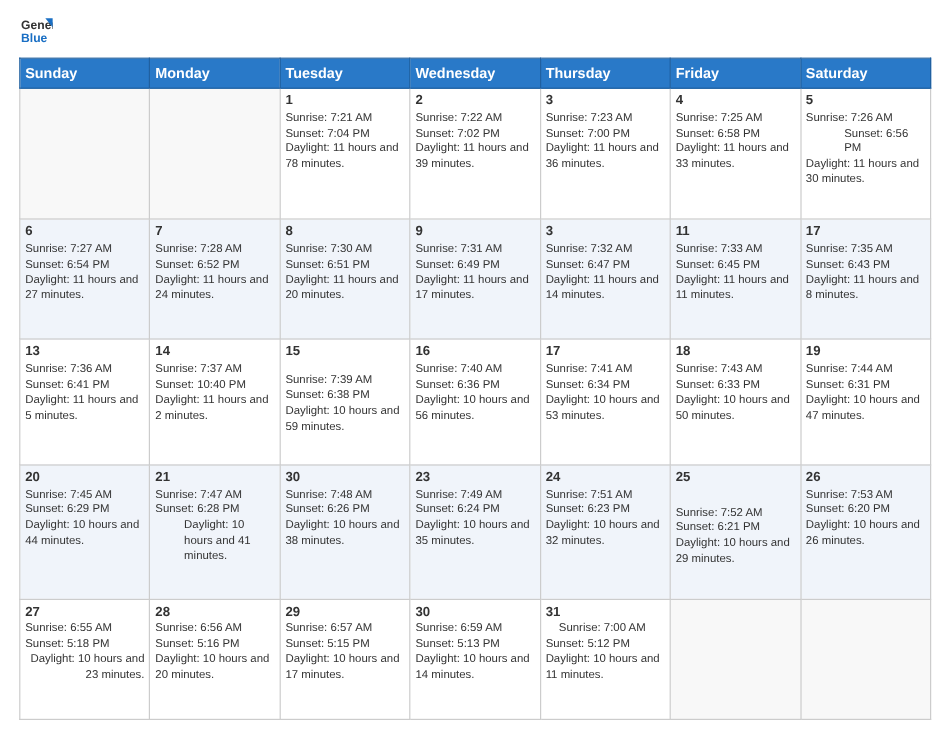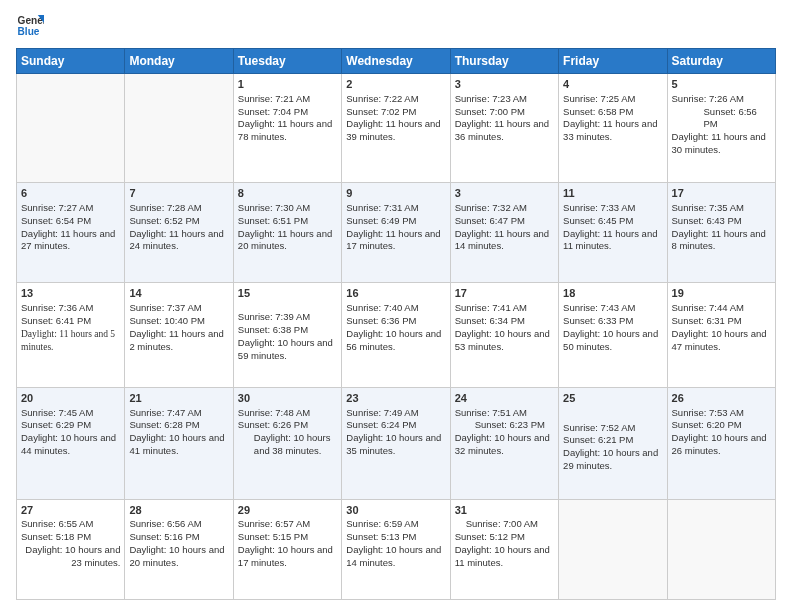--- a/index.html
+++ b/index.html
@@ -197,21 +197,21 @@
             <span style="display: block;">Sunrise: 7:35 AM</span>
             <span style="display: block;">Sunset: 6:43 PM</span>
             <span style="display: block;">Daylight: 11 hours and 8 minutes.</span>
           </td>
         </tr>
         <tr>
           <td>
             <span class="day-num">13</span>
             <span style="display: block;">Sunrise: 7:36 AM</span>
             <span style="display: block;">Sunset: 6:41 PM</span>
-            <span style="display: block; font-family: Liberation Serif, serif;">Daylight: 11 hours and 5 minutes.</span>
+            <span style="display: block;">Daylight: 11 hours and 5 minutes.</span>
           </td>
           <td>
             <span class="day-num">14</span>
             <span style="display: block;">Sunrise: 7:37 AM</span>
             <span style="display: block;">Sunset: 10:40 PM</span>
             <span style="display: block;">Daylight: 11 hours and 2 minutes.</span>
           </td>
           <td>
             <span class="day-num">15</span>
             <span style="display: block; margin-top: 10px;">Sunrise: 7:39 AM</span>
@@ -247,38 +247,38 @@
           <td>
             <span class="day-num">20</span>
             <span style="display: block;">Sunrise: 7:45 AM</span>
             <span style="display: block;">Sunset: 6:29 PM</span>
             <span style="display: block;">Daylight: 10 hours and 44 minutes.</span>
           </td>
           <td>
             <span class="day-num">21</span>
             <span style="display: block;">Sunrise: 7:47 AM</span>
             <span style="display: block;">Sunset: 6:28 PM</span>
-            <span style="display: block;">Daylight: 10 hours and 41 minutes.</span>
+            <span style="display: block; margin-left: 24px;">Daylight: 10 hours and 41 minutes.</span>
           </td>
           <td>
             <span class="day-num">30</span>
             <span style="display: block;">Sunrise: 7:48 AM</span>
             <span style="display: block;">Sunset: 6:26 PM</span>
-            <span style="display: block; margin-left: 16px;">Daylight: 10 hours and 38 minutes.</span>
+            <span style="display: block;">Daylight: 10 hours and 38 minutes.</span>
           </td>
           <td>
             <span class="day-num">23</span>
             <span style="display: block;">Sunrise: 7:49 AM</span>
             <span style="display: block;">Sunset: 6:24 PM</span>
             <span style="display: block;">Daylight: 10 hours and 35 minutes.</span>
           </td>
           <td>
             <span class="day-num">24</span>
             <span style="display: block;">Sunrise: 7:51 AM</span>
-            <span style="display: block; margin-left: 20px;">Sunset: 6:23 PM</span>
+            <span style="display: block;">Sunset: 6:23 PM</span>
             <span style="display: block;">Daylight: 10 hours and 32 minutes.</span>
           </td>
           <td>
             <span class="day-num">25</span>
             <span style="display: block; margin-top: 16px;">Sunrise: 7:52 AM</span>
             <span style="display: block;">Sunset: 6:21 PM</span>
             <span style="display: block;">Daylight: 10 hours and 29 minutes.</span>
           </td>
           <td>
             <span class="day-num">26</span>

